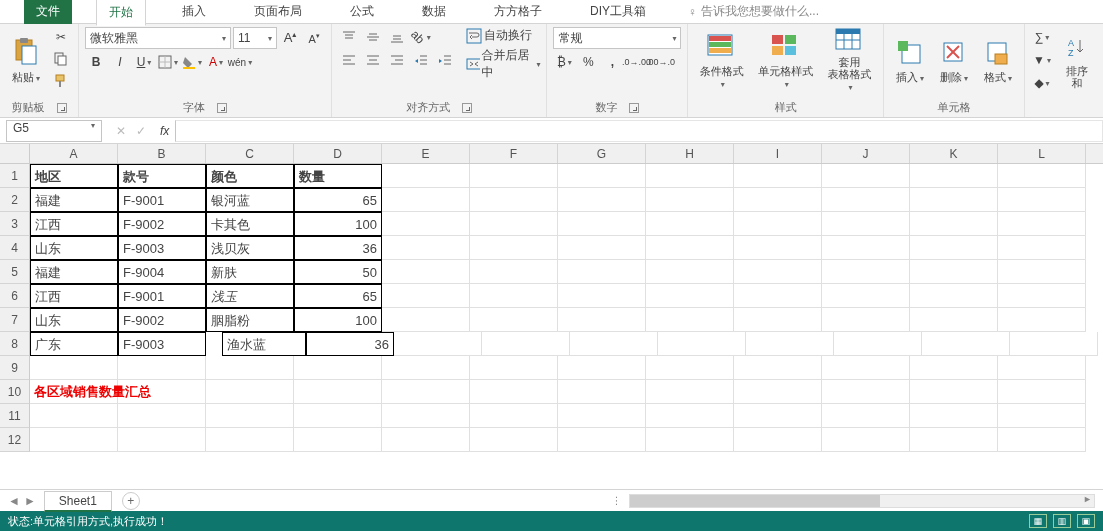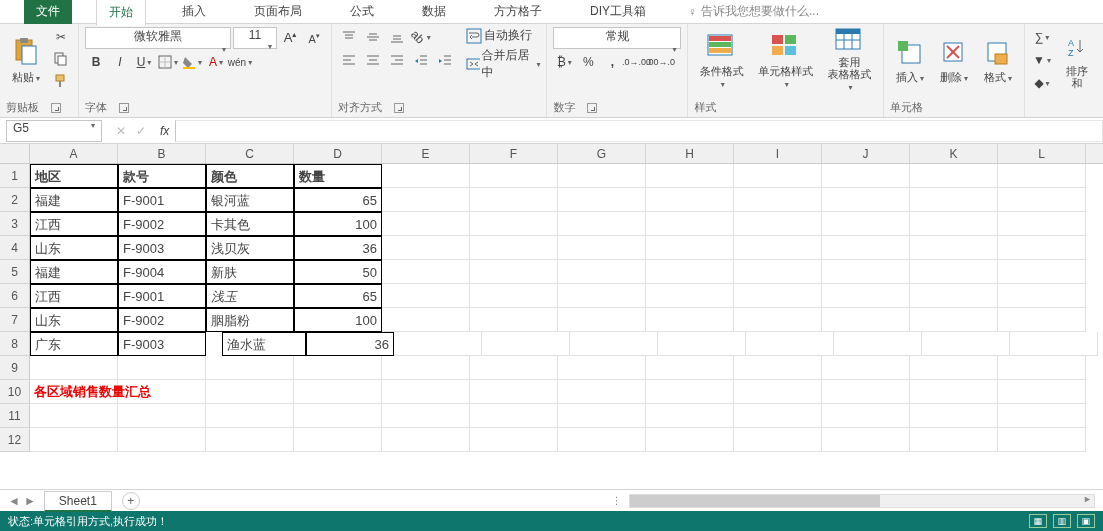--- a/index.html
+++ b/index.html
@@ -9,33 +9,33 @@
 .tabs { display: flex; align-items: center; height: 24px; background: #fff; border-bottom: 1px solid #d4d4d4; }
 .tab { padding: 4px 12px; cursor: pointer; font-size: 12px; color: #444; margin-left: 24px; }
 .tab.file { background: #217346; color: #fff; }
 .tab.active { border: 1px solid #d4d4d4; border-bottom: 1px solid #fff; background: #fff; color: #217346; position: relative; top: 1px; }
 .tellme { margin-left: 30px; color: #888; display: flex; align-items: center; gap: 4px; }
 
 
 .ribbon { display: flex; background: #f3f3f3; border-bottom: 1px solid #d4d4d4; height: 94px; }
 .group { display: flex; flex-direction: column; border-right: 1px solid #e0e0e0; padding: 3px 6px 0 6px; }
 .group-body { flex: 1; display: flex; align-items: flex-start; gap: 4px; }
-.group-label { text-align: center; font-size: 11px; color: #666; padding: 2px 0; display: flex; justify-content: flex-start; align-items: center; gap: 12px; }
+.group-label { text-align: center; font-size: 11px; color: #666; padding: 2px 0; display: flex; justify-content: center; align-items: center; gap: 12px; }
 .dialog-launcher { width: 10px; height: 10px; border: 1px solid #999; position: relative; cursor: pointer; }
 .dialog-launcher::after { content: ""; position: absolute; right: 1px; bottom: 1px; width: 3px; height: 3px; border-right: 1px solid #666; border-bottom: 1px solid #666; }
 
 .btn-big { display: flex; flex-direction: column; align-items: center; justify-content: center; padding: 2px 4px; cursor: pointer; min-width: 40px; height: 66px; }
 .btn-big .icon-box { width: 32px; height: 32px; display: flex; align-items: center; justify-content: center; }
 .btn-big .lbl { font-size: 11px; text-align: center; line-height: 1.1; margin-top: 2px; }
 .btn-small { width: 22px; height: 20px; display: flex; align-items: center; justify-content: center; cursor: pointer; border: 1px solid transparent; }
 .col { display: flex; flex-direction: column; gap: 2px; }
 .row { display: flex; gap: 2px; align-items: center; }
 .dd { font-size: 8px; color: #666; margin-left: 2px; }
 
-.sel { height: 22px; border: 1px solid #c5c5c5; background: #fff; display: flex; align-items: center; padding: 0 4px; font-size: 12px; flex-direction: column; }
+.sel { height: 22px; border: 1px solid #c5c5c5; background: #fff; display: flex; align-items: center; padding: 0 4px; font-size: 12px; }
 .sel .dd { margin-left: auto; }
 
 
 .fxbar { display: flex; align-items: center; height: 26px; border-bottom: 1px solid #d4d4d4; background: #fff; }
 .namebox { width: 96px; height: 22px; border: 1px solid #c5c5c5; margin: 0 6px; display: flex; padding: 0 6px; }
 .namebox .dd { margin-left: auto; }
 .fx-btns { display: flex; gap: 2px; margin: 0 4px; color: #bbb; }
 .fx-btns span { width: 18px; text-align: center; }
 .fx-label { font-style: italic; margin: 0 6px; }
 .fx-input { flex: 1; height: 22px; border: 1px solid #e5e5e5; border-left: 1px solid #c5c5c5; }

